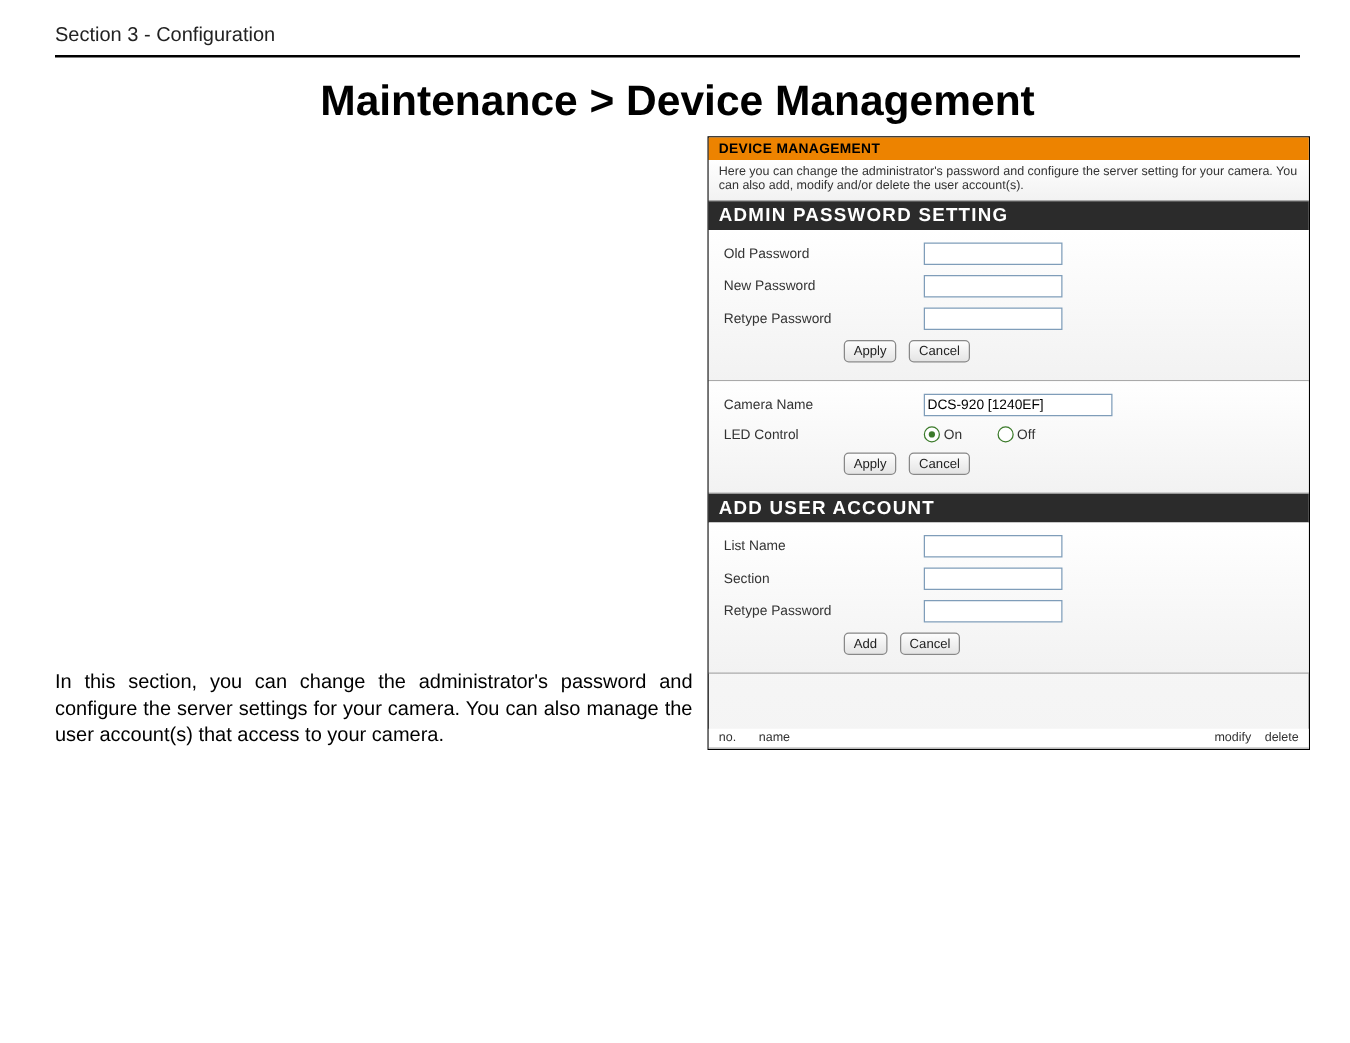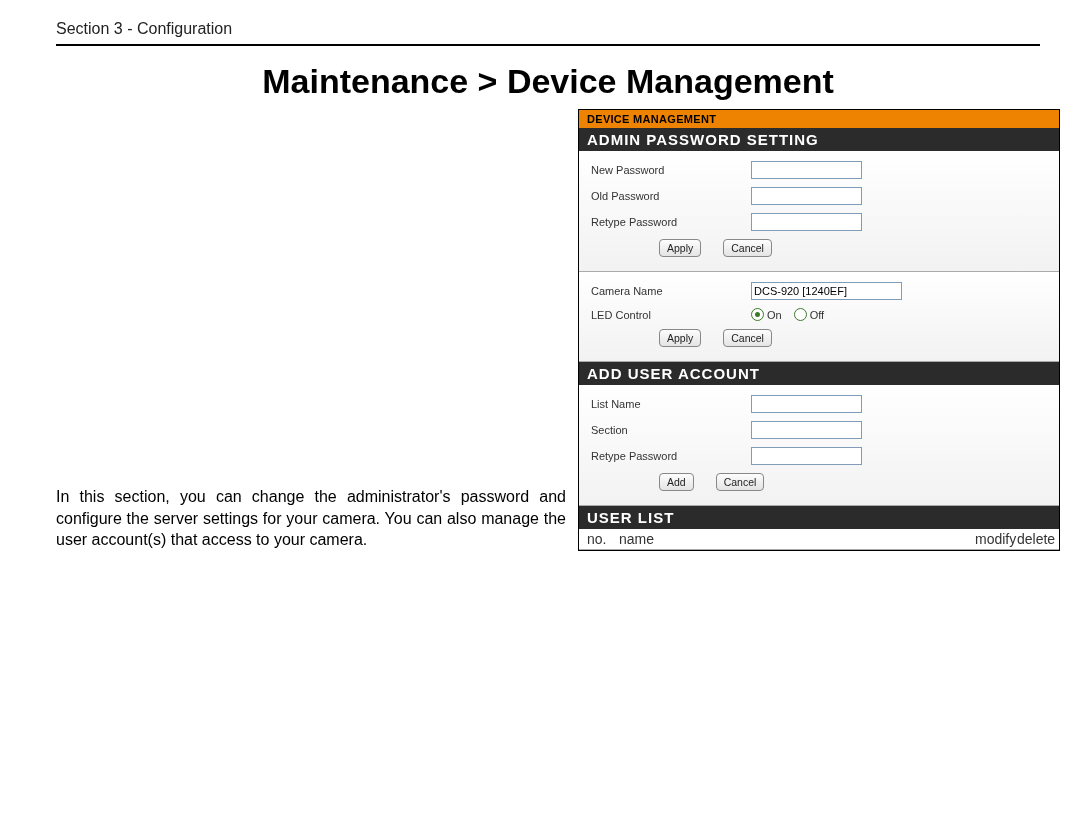--- a/index.html
+++ b/index.html
@@ -8,21 +8,21 @@
     width: 1080px;
     height: 834px;
     background: #fff;
     font-family: Arial, Helvetica, sans-serif;
     color: #000;
   }
   .page {
     box-sizing: border-box;
     width: 1080px;
     height: 834px;
-    padding: 20px 40px 20px 56px;
+    padding: 20px 40px 20px 44px;
     position: relative;
   }
   .section-header {
     font-size: 16px;
     font-weight: 400;
     color: #222;
     padding-bottom: 6px;
     border-bottom: 2px solid #000;
   }
   .page-title {
@@ -98,38 +98,38 @@
     font-size: 11px;
     padding: 0 2px;
     width: 105px;
     background: #fff;
   }
   .tinput.wide {
     width: 145px;
   }
   .btnbar {
     display: flex;
-    gap: 22px;
-    margin-left: 68px;
+    gap: 10px;
+    margin-left: 96px;
   }
   .btn {
     height: 18px;
     border: 1px solid #888;
     border-radius: 4px;
     background: linear-gradient(#fdfdfd, #e4e4e4);
     font-size: 10.5px;
     padding: 0 7px;
     line-height: 16px;
     cursor: pointer;
     color: #222;
   }
   .radio-group {
     display: flex;
     align-items: center;
-    gap: 12px;
+    gap: 28px;
   }
   .radio {
     display: inline-flex;
     align-items: center;
     gap: 3px;
     font-size: 11px;
   }
   .radio-circle {
     width: 11px; height: 11px; border: 1px solid #3b7a2a;
     border-radius: 50%; display: inline-flex; align-items: center;
@@ -138,22 +138,23 @@
   }
   .radio-circle.checked::after {
     content: "";
     width: 5px; height: 5px; border-radius: 50%;
     background: #3b7a2a;
   }
   .userlist-head {
     display: flex;
     padding: 2px 8px;
     background: #fff;
-    font-size: 14px;
+    font-size: 10px;
     border-bottom: 1px solid #aaa;
+    margin-top: 44px;
   }
   .userlist-head .col-no { width: 32px; }
   .userlist-head .col-name { flex: 1; }
   .userlist-head .col-modify { width: 38px; text-align: right; }
   .userlist-head .col-delete { width: 34px; text-align: right; margin-left:4px;}
   .footer {
     position: absolute;
     left: 40px; right: 40px; bottom: 20px;
     border-top: 2px solid #000;
     padding-top: 6px;
@@ -169,29 +170,30 @@
 
 <div class="page">
   <div class="section-header">Section 3 - Configuration</div>
   <h1 class="page-title">Maintenance &gt; Device Management</h1>
 
   <div class="content-row">
     <div class="intro-text">In this section, you can change the administrator's password and configure the server settings for your camera. You can also manage the user account(s) that access to your camera.</div>
 
     <div class="panel">
       <div class="panel-header">Device Management</div>
+      <div class="panel-note">Here you can change the administrator's password and configure the server setting for your camera. You can also add, modify and/or delete the user account(s).</div>
 
       <div class="sub-header">Admin Password Setting</div>
       <div class="sub-body">
         <div class="row">
+          <label class="lbl">Old Password</label>
+          <input type="password" class="tinput" style="">
+        </div>
+        <div class="row">
           <label class="lbl">New Password</label>
-          <input type="password" class="tinput" style="">
-        </div>
-        <div class="row">
-          <label class="lbl">Old Password</label>
           <input type="password" class="tinput" style="">
         </div>
         <div class="row">
           <label class="lbl">Retype Password</label>
           <input type="password" class="tinput" style="">
         </div>
         <div class="btnbar">
           <button class="btn">Apply</button>
           <button class="btn">Cancel</button>
         </div>
@@ -234,21 +236,20 @@
         <div class="row">
           <label class="lbl">Retype Password</label>
           <input type="password" class="tinput" style="">
         </div>
         <div class="btnbar">
           <button class="btn">Add</button>
           <button class="btn">Cancel</button>
         </div>
       </div>
 
-      <div class="sub-header">User List</div>
       <div class="userlist-head">
         <span class="col-no">no.</span>
         <span class="col-name">name</span>
         <span class="col-modify">modify</span>
         <span class="col-delete">delete</span>
       </div>
     </div>
   </div>
 
 </div>

